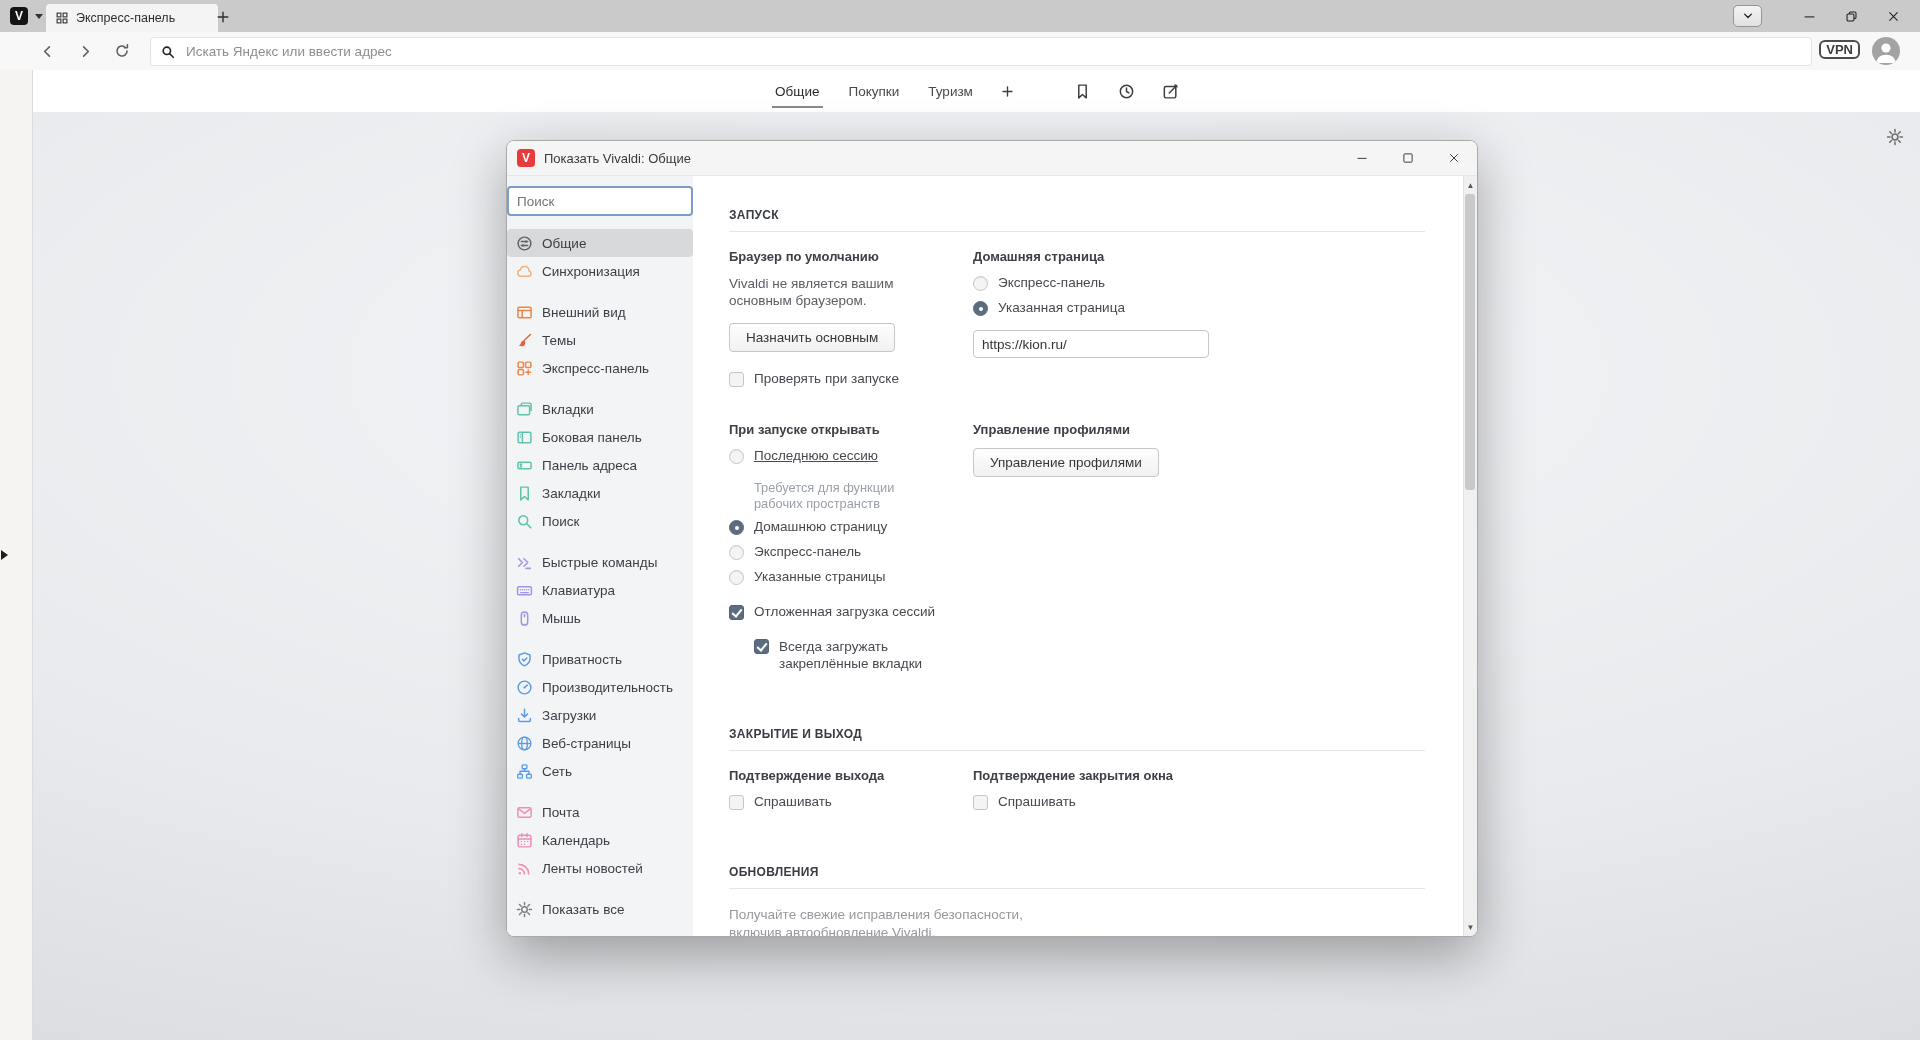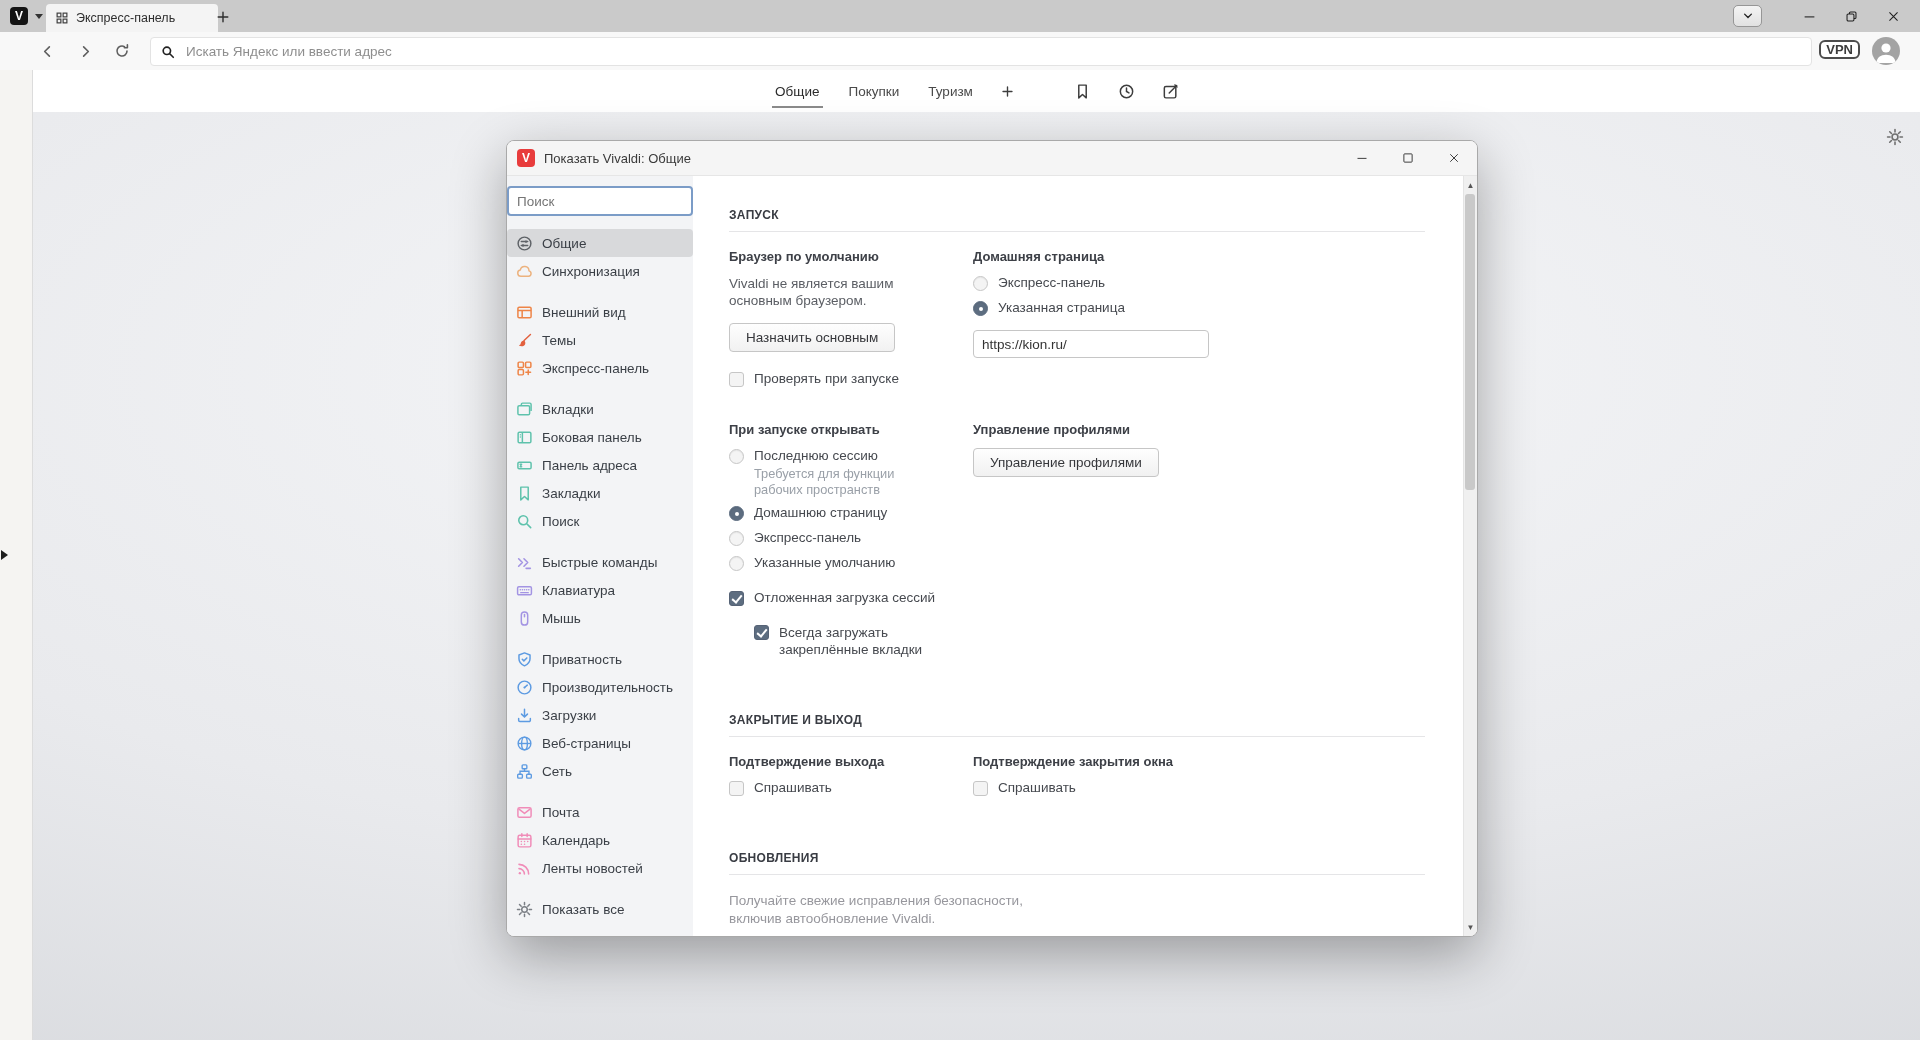--- a/index.html
+++ b/index.html
@@ -502,36 +502,36 @@
                 <span class="radio sel"></span>
                 <span>Указанная страница</span>
               </div>
               <input class="urlin" type="text" value="https://kion.ru/" style="">
             </div>
           </div>
 
           <div class="cols cols2">
             <div class="col-l">
               <h3 class="lbl">При запуске открывать</h3>
-              <div class="row" style="margin-bottom:2px;">
+              <div class="row" style="margin-bottom:16px;text-decoration:underline;">
                 <span class="radio"></span>
                 <span>Последнюю сессию</span>
               </div>
               <div class="subnote">Требуется для функции рабочих пространств</div>
               <div class="row">
                 <span class="radio sel"></span>
                 <span>Домашнюю страницу</span>
               </div>
               <div class="row">
                 <span class="radio"></span>
                 <span>Экспресс-панель</span>
               </div>
               <div class="row">
                 <span class="radio"></span>
-                <span>Указанные умолчанию</span>
+                <span>Указанные страницы</span>
               </div>
               <div class="row gap-top">
                 <span class="cb on"></span>
                 <span>Отложенная загрузка сессий</span>
               </div>
               <div class="row nest">
                 <span class="cb on"></span>
                 <span class="wrapnarrow">Всегда загружать закреплённые вкладки</span>
               </div>
             </div>

